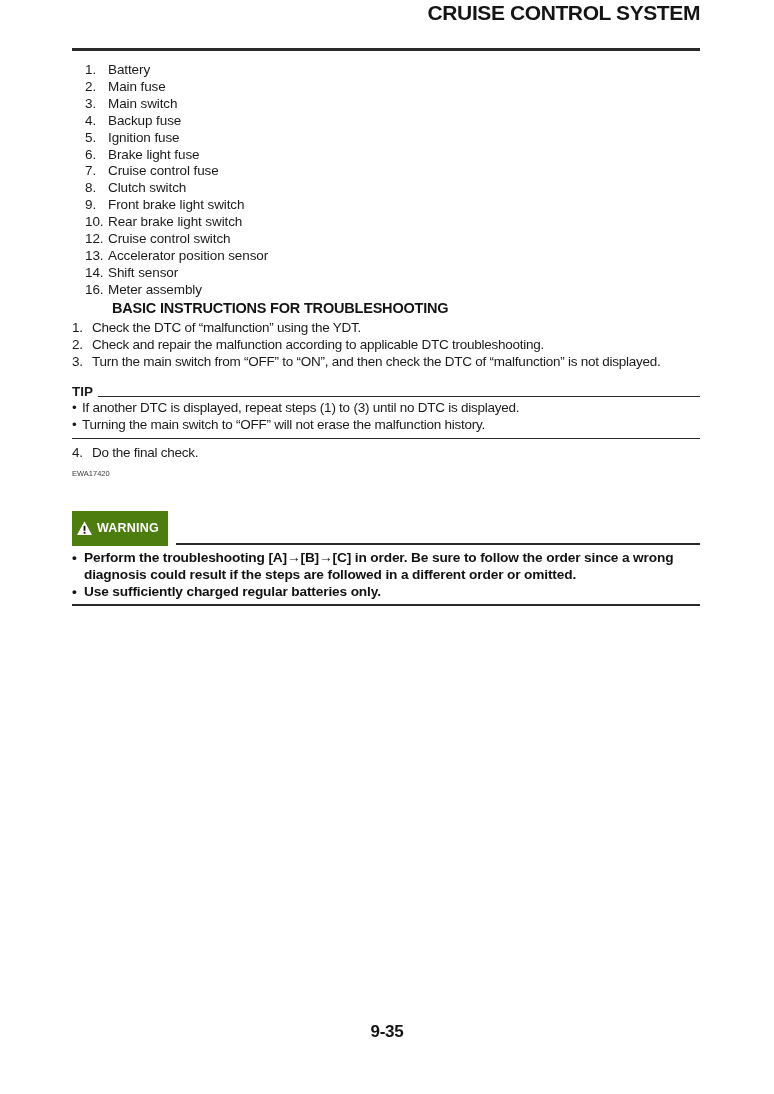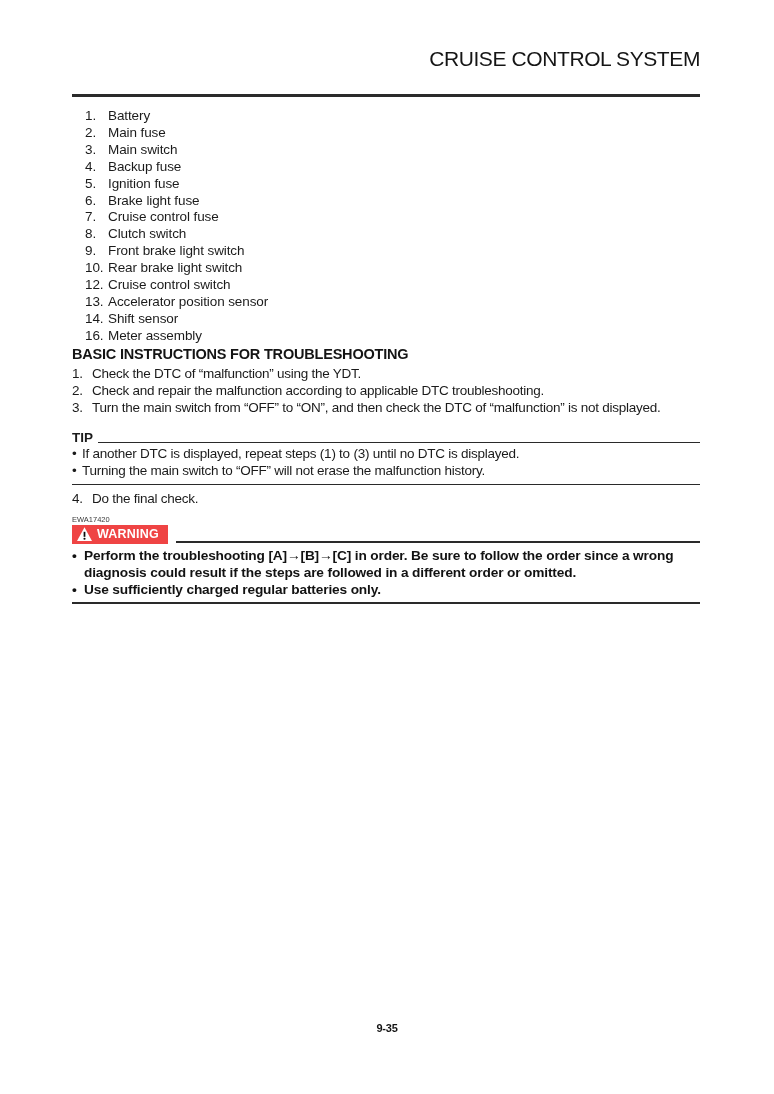--- a/index.html
+++ b/index.html
@@ -13,24 +13,23 @@
     color: #1b1b1b;
     overflow: hidden;
   }
   .content {
     position: absolute;
     left: 72px;
     top: 0;
     width: 628px;
   }
   .header-title {
-    margin-top: 46px;
     text-align: right;
     font-size: 21px;
-    font-weight: normal;
+    font-weight: bold;
     letter-spacing: -0.4px;
     line-height: 26px;
     color: #151515;
   }
   .rule-heavy {
     margin-top: 22px;
     height: 3px;
     background: #2a2a2a;
   }
   
@@ -51,20 +50,21 @@
     letter-spacing: 0;
     color: #3a3a3a;
   }
   .section-heading {
     margin-top: 1px;
     font-size: 14.5px;
     font-weight: bold;
     letter-spacing: -0.2px;
     line-height: 17px;
     color: #141414;
+    margin-left: 40px;
   }
   .steps-list {
     margin-top: 2px;
     font-size: 13.5px;
     letter-spacing: -0.25px;
     line-height: 17px;
   }
   .steps-list .num { width: 20px; flex: 0 0 20px; }
   .tip-row {
     margin-top: 12px;
@@ -105,23 +105,24 @@
   }
   .step4 .num { width: 20px; flex: 0 0 20px; }
   .warning-row {
     margin-top: 1px;
     display: flex;
     align-items: flex-end;
   }
   .warning-badge {
     display: inline-flex;
     align-items: center;
-    background: #ef4444;
-    height: 19px;
+    background: #4d7c0f;
+    height: 35px;
     padding: 0 9px 0 5px;
+    margin-top: 32px;
   }
   .warning-badge .w-icon { display: inline-block; width: 15px; height: 14px; margin-right: 5px; }
   .warning-badge .w-label {
     color: #ffffff;
     font-size: 12.5px;
     font-weight: bold;
     letter-spacing: 0.2px;
     line-height: 19px;
   }
   .warning-rule {
@@ -143,21 +144,21 @@
     margin-top: 4px;
     height: 0;
     border-bottom: 2px solid #2a2a2a;
   }
   .page-footer {
     position: absolute;
     top: 1022px;
     left: 0;
     width: 774px;
     text-align: center;
-    font-size: 11px;
+    font-size: 17px;
     font-weight: bold;
     letter-spacing: -0.2px;
     color: #141414;
   }
 </style>
 </head>
 <body>
 
 <div class="page">
   <div class="content">

